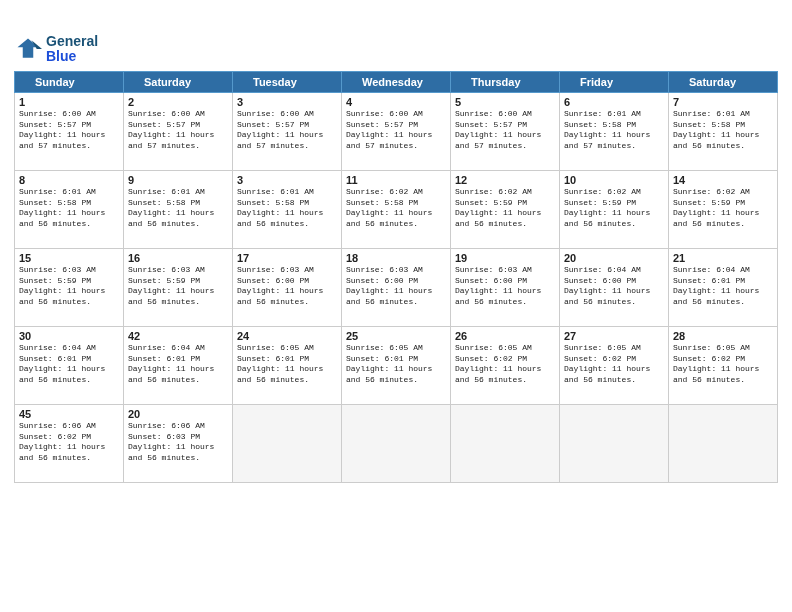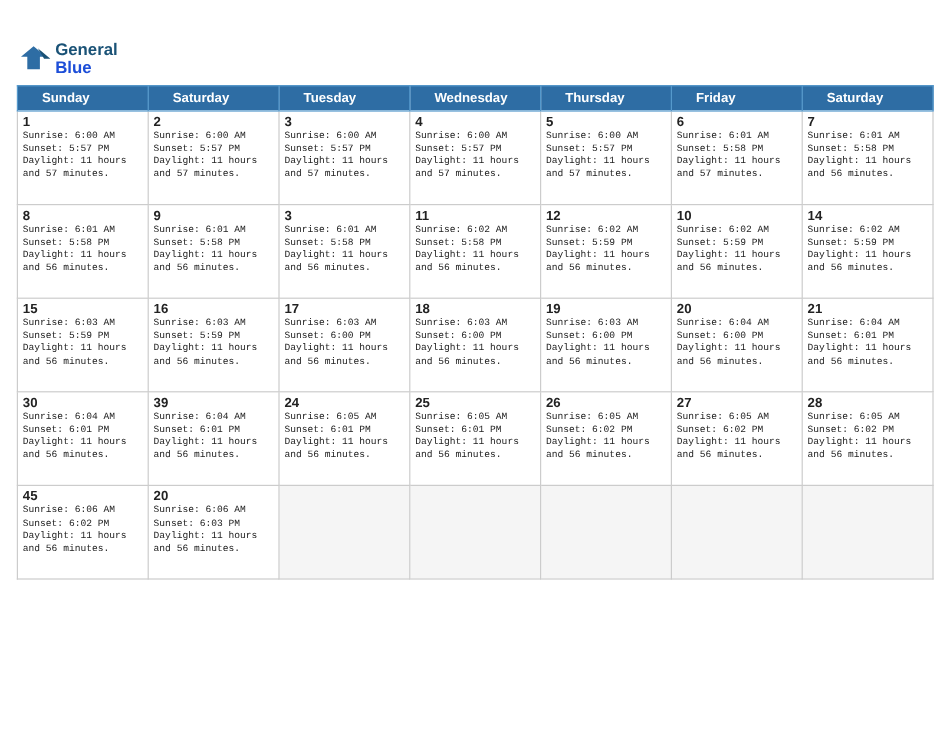--- a/index.html
+++ b/index.html
@@ -213,21 +213,21 @@
             <span class="day-num">21</span>
             <div class="day-info">Sunrise: 6:04 AM<br>Sunset: 6:01 PM<br>Daylight: 11 hours and 56 minutes.</div>
           </td>
         </tr>
         <tr>
           <td>
             <span class="day-num">30</span>
             <div class="day-info">Sunrise: 6:04 AM<br>Sunset: 6:01 PM<br>Daylight: 11 hours and 56 minutes.</div>
           </td>
           <td>
-            <span class="day-num">39</span>
+            <span class="day-num">42</span>
             <div class="day-info">Sunrise: 6:04 AM<br>Sunset: 6:01 PM<br>Daylight: 11 hours and 56 minutes.</div>
           </td>
           <td>
             <span class="day-num">24</span>
             <div class="day-info">Sunrise: 6:05 AM<br>Sunset: 6:01 PM<br>Daylight: 11 hours and 56 minutes.</div>
           </td>
           <td>
             <span class="day-num">25</span>
             <div class="day-info">Sunrise: 6:05 AM<br>Sunset: 6:01 PM<br>Daylight: 11 hours and 56 minutes.</div>
           </td>

